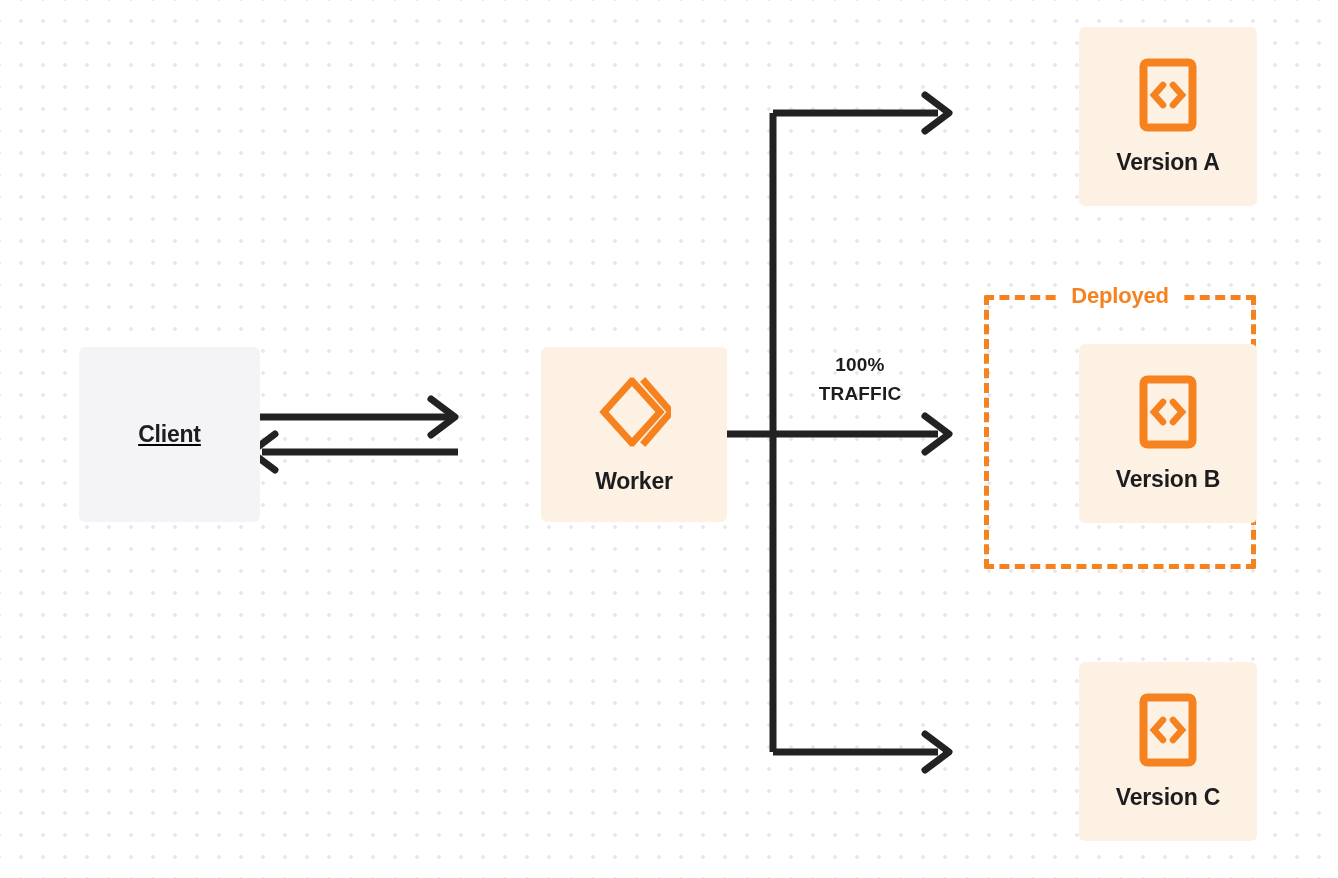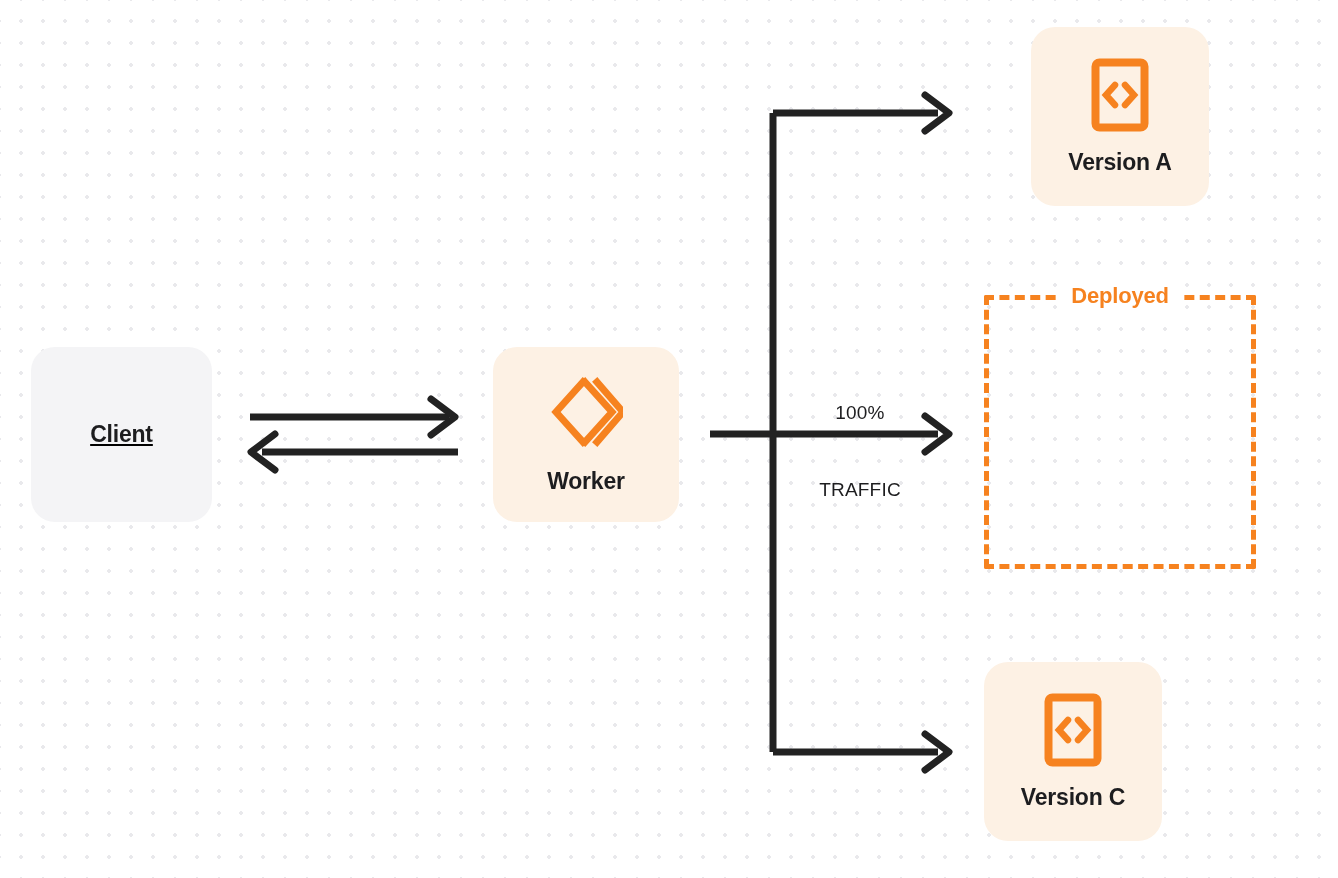--- a/index.html
+++ b/index.html
@@ -22,25 +22,26 @@
     background-color: #ffffff;
     background-image: radial-gradient(circle, #e9e9ec 1.6px, rgba(255,255,255,0) 1.7px);
     background-size: 22px 22px;
     background-position: 10px 10px;
   }
 
   
   .node {
     position: absolute;
     box-sizing: border-box;
-    border-radius: 24px;
+    border-radius: 6px;
     display: flex;
     flex-direction: column;
     align-items: center;
     justify-content: center;
+    margin-left: 48px;
   }
 
   .node-label {
     font-size: 23px;
     font-weight: 700;
     color: #1d1d1f;
     letter-spacing: -0.2px;
     text-align: center;
     line-height: 1.1;
   }
@@ -71,21 +72,21 @@
   }
 
   
   .version-node {
     width: 178px;
     height: 179px;
     background-color: #fdf1e4;
   }
   #version-a-node { left: 1031px; top: 27px; }
   #version-b-node { left: 1031px; top: 344px; }
-  #version-c-node { left: 984px; top: 662px; }
+  #version-c-node { left: 1031px; top: 662px; }
 
   .version-node .code-icon {
     margin-bottom: 14px;
   }
 
   
   #deployed-box {
     position: absolute;
     left: 984px;
     top: 295px;
@@ -126,24 +127,23 @@
     top: 350px;
     width: 140px;
     text-align: center;
     line-height: 1.55;
     pointer-events: none;
   }
   #traffic-label .traffic-pct,
   #traffic-label .traffic-word {
     display: block;
     font-size: 19px;
-    font-weight: 400;
+    font-weight: 700;
     color: #1d1d1f;
     letter-spacing: 0.2px;
-    margin-top: 48px;
   }
 </style>
 </head>
 <body>
 
 <div id="canvas">
 
   <svg id="connectors" viewBox="0 0 1338 878" width="1338" height="878" aria-hidden="true">
 
     <g>
@@ -203,20 +203,30 @@
     <span class="code-icon">
       <svg width="58" height="74" viewBox="0 0 58 74" aria-hidden="true">
         <rect x="4.5" y="4.5" width="49" height="65" rx="4" ry="4" fill="none" stroke="#f6821f" stroke-width="8"></rect>
         <polyline points="24,27 15,37 24,47" fill="none" stroke="#f6821f" stroke-width="6.5" stroke-linecap="round" stroke-linejoin="miter"></polyline>
         <polyline points="34,27 43,37 34,47" fill="none" stroke="#f6821f" stroke-width="6.5" stroke-linecap="round" stroke-linejoin="miter"></polyline>
       </svg>
     </span>
     <span class="node-label">Version A</span>
   </div>
 
+  <div id="version-b-node" class="node version-node">
+    <span class="code-icon">
+      <svg width="58" height="74" viewBox="0 0 58 74" aria-hidden="true">
+        <rect x="4.5" y="4.5" width="49" height="65" rx="4" ry="4" fill="none" stroke="#f6821f" stroke-width="8"></rect>
+        <polyline points="24,27 15,37 24,47" fill="none" stroke="#f6821f" stroke-width="6.5" stroke-linecap="round" stroke-linejoin="miter"></polyline>
+        <polyline points="34,27 43,37 34,47" fill="none" stroke="#f6821f" stroke-width="6.5" stroke-linecap="round" stroke-linejoin="miter"></polyline>
+      </svg>
+    </span>
+    <span class="node-label">Version B</span>
+  </div>
 
   <div id="version-c-node" class="node version-node">
     <span class="code-icon">
       <svg width="58" height="74" viewBox="0 0 58 74" aria-hidden="true">
         <rect x="4.5" y="4.5" width="49" height="65" rx="4" ry="4" fill="none" stroke="#f6821f" stroke-width="8"></rect>
         <polyline points="24,27 15,37 24,47" fill="none" stroke="#f6821f" stroke-width="6.5" stroke-linecap="round" stroke-linejoin="miter"></polyline>
         <polyline points="34,27 43,37 34,47" fill="none" stroke="#f6821f" stroke-width="6.5" stroke-linecap="round" stroke-linejoin="miter"></polyline>
       </svg>
     </span>
     <span class="node-label">Version C</span>

